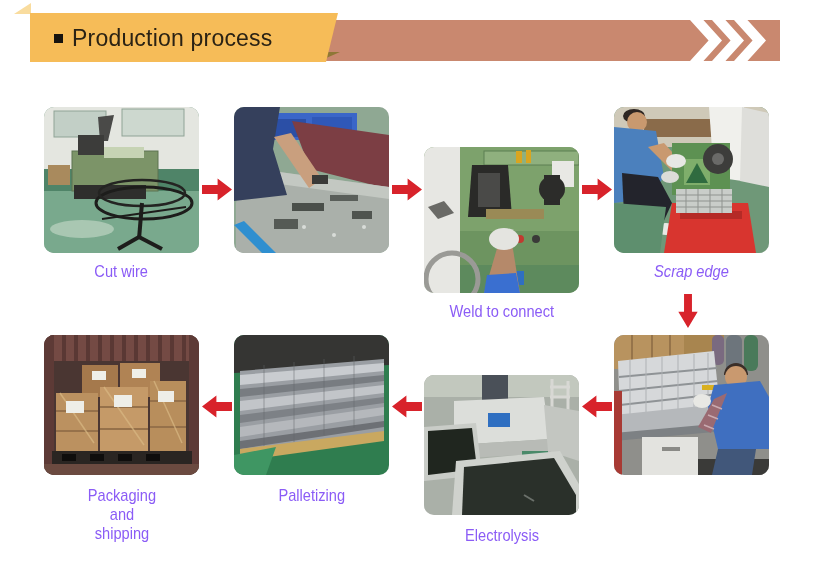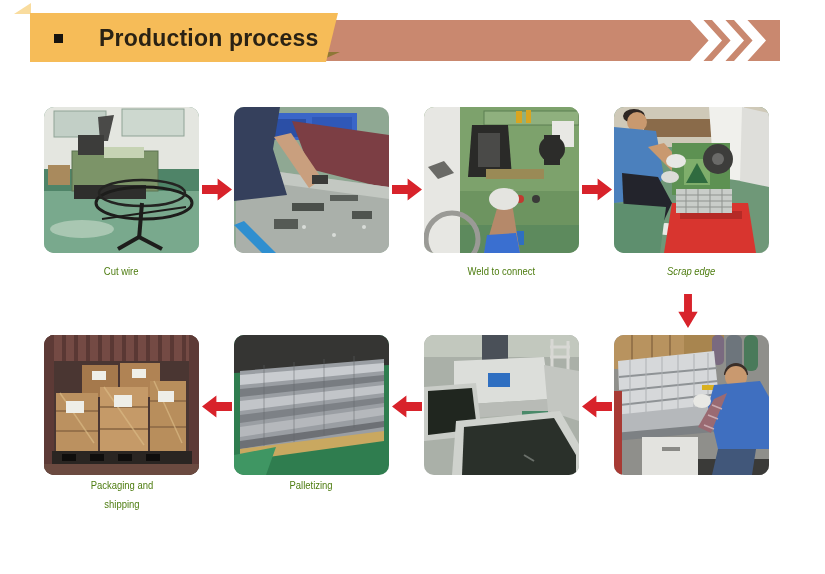--- a/index.html
+++ b/index.html
@@ -11,31 +11,31 @@
         clip-path:polygon(100% 0,100% 100%,0 100%);}
   .band{position:absolute;left:322px;top:20px;width:458px;height:41px;background:#c9886f;}
   .chev{position:absolute;top:20px;width:32px;height:41px;background:#ffffff;
         clip-path:polygon(0 0,42% 0,100% 50%,42% 100%,0 100%,58% 50%);}
   .chev.c1{left:690px;} .chev.c2{left:712px;} .chev.c3{left:734px;}
   .banner-shadow{position:absolute;left:317px;top:52px;width:23px;height:10px;background:#8f7736;
         clip-path:polygon(0 0,100% 0,0 100%);}
   .banner{position:absolute;left:30px;top:13px;width:308px;height:49px;background:#f6bc58;
         clip-path:polygon(0 0,308px 0,296px 49px,0 49px);}
   .bullet{position:absolute;left:54px;top:34px;width:9px;height:9px;background:#17130e;}
-  .title{position:absolute;left:72px;top:25px;font-size:23px;font-weight:700;
-        color:#2a2214;letter-spacing:.2px;white-space:nowrap;margin-left:27px;}
+  .title{position:absolute;left:72px;top:25px;font-size:23px;font-weight:400;
+        color:#2a2214;letter-spacing:.2px;white-space:nowrap;}
 
   
   .photo{position:absolute;width:155px;border-radius:10px;overflow:hidden;background:#ddd;}
   .photo svg{display:block;}
   .r1{top:107px;height:146px;} .r2{top:335px;height:140px;}
-  .col1{left:44px;} .col2{left:234px;} .col3{left:424px;} .col4{left:614px;font-style:italic;}
-  .label{position:absolute;width:155px;text-align:center;color:#4d7c0f;font-size:11px;line-height:19px;}
+  .col1{left:44px;} .col2{left:234px;} .col3{left:424px;margin-top:40px;} .col4{left:614px;font-style:italic;}
+  .label{position:absolute;width:155px;text-align:center;color:#8b5cf6;font-size:17px;line-height:19px;}
   .label span{display:inline-block;transform:scaleX(.86);transform-origin:center top;}
-  .lr1{top:262px;} .lr2{top:476px;}
+  .lr1{top:262px;} .lr2{top:486px;}
   .label.narrow span{max-width:96px;}
 
   
   .arrow{position:absolute;background:#d8232b;}
   .a-right{width:30px;height:25px;
     clip-path:polygon(0 32%,52% 32%,52% 6%,100% 50%,52% 94%,52% 68%,0 68%);}
   .a-left{width:30px;height:25px;
     clip-path:polygon(100% 32%,48% 32%,48% 6%,0 50%,48% 94%,48% 68%,100% 68%);}
   .a-down{width:22px;height:34px;
     clip-path:polygon(32% 0,68% 0,68% 52%,94% 52%,50% 100%,6% 52%,32% 52%);}
@@ -263,18 +263,19 @@
       <polygon points="100,50 146,46 155,62 155,114 104,114 94,72" fill="#3f6fc0"></polygon>
       <polygon points="100,64 113,58 97,98 84,92" fill="#9a6a72"></polygon>
       <path d="M98 70l10 4M94 80l10 4M90 90l10 4" stroke="#c9aab0" stroke-width="1.5"></path>
       <ellipse cx="88" cy="66" rx="9" ry="7" fill="#e8e8e4"></ellipse>
       <polygon points="104,114 142,114 138,140 98,140" fill="#41577a"></polygon>
     </svg>
   </div>
 
   <div class="label lr2 col1 narrow"><span>Packaging and shipping</span></div>
   <div class="label lr2 col2"><span>Palletizing</span></div>
+  <div class="label lr2 col3"><span>Electrolysis</span></div>
 
   <div class="arrow a-left ar2 g1"></div>
   <div class="arrow a-left ar2 g2"></div>
   <div class="arrow a-left ar2 g3"></div>
 
 </div>
 
 </body></html>

